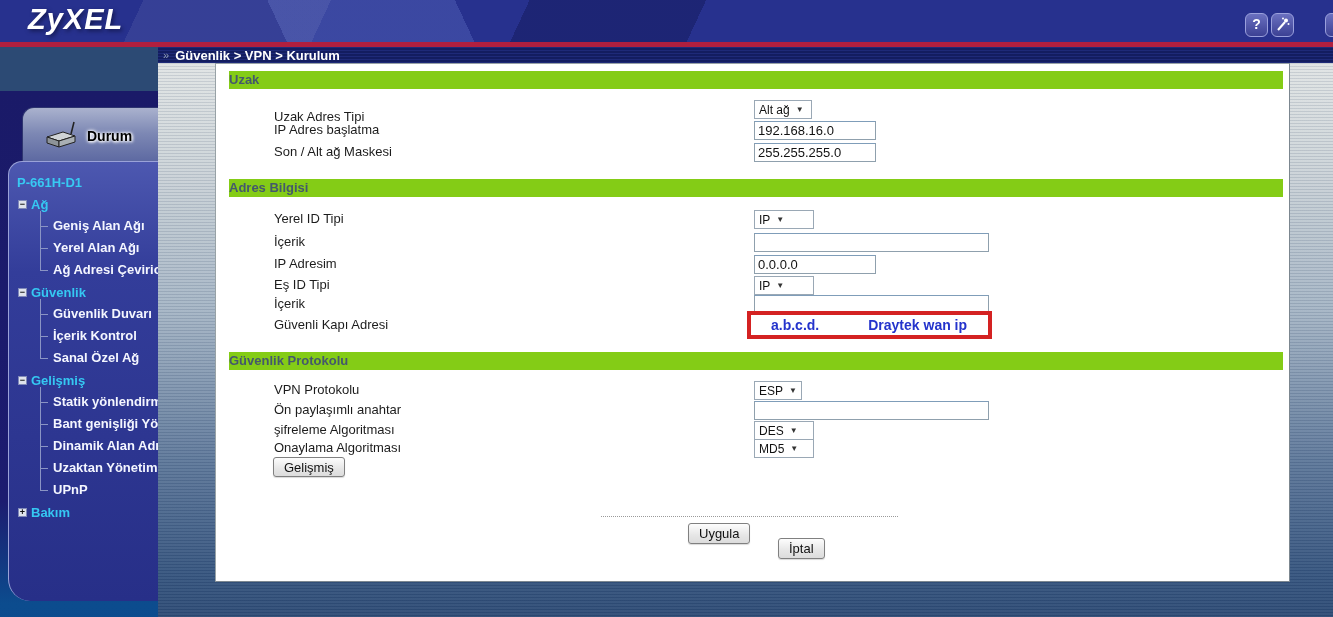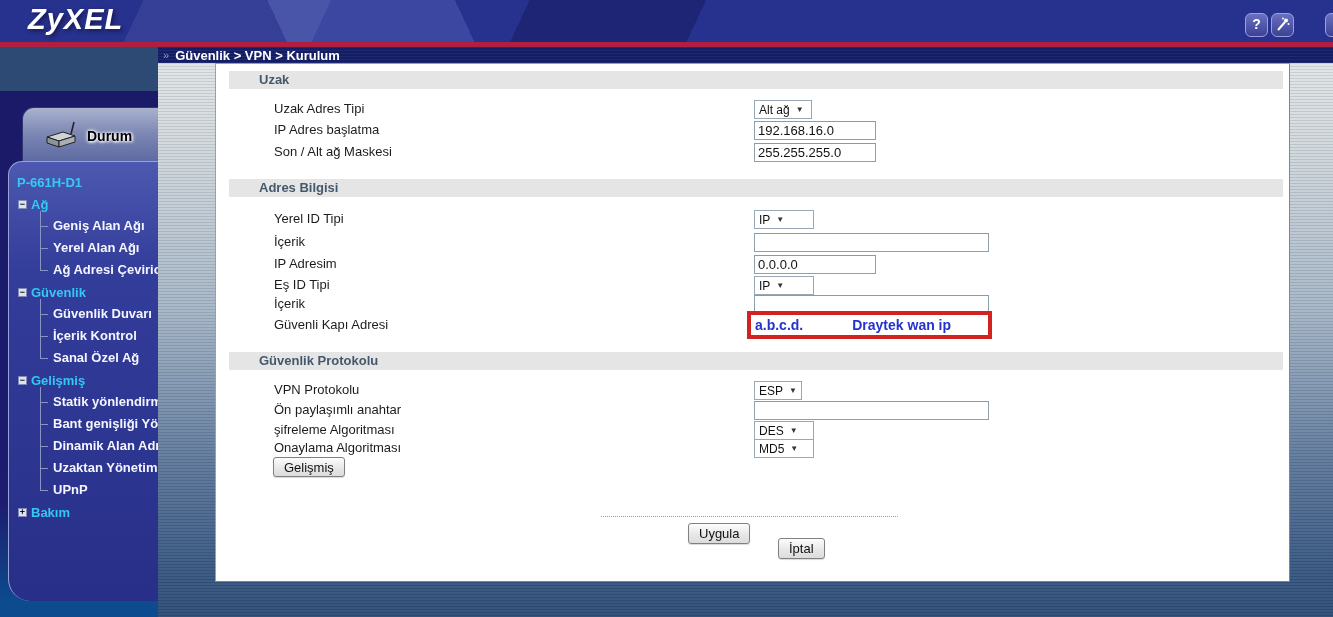--- a/index.html
+++ b/index.html
@@ -95,23 +95,23 @@
       repeating-linear-gradient(180deg, rgba(30,50,85,0.12) 0 1px, rgba(255,255,255,0.05) 1px 3px),
       linear-gradient(180deg,#e0e4e4 0%,#ced5d9 18%,#a4b4c4 45%,#5d7799 72%,#35547e 92%,#2c4a74 100%);
   }
 
   
   .panel{
     position:absolute;left:57px;top:16px;width:1075px;height:519px;box-sizing:border-box;
     background:#fff;border:1px solid #98a2a6;border-right-color:#7c8790;border-bottom-color:#7c8790;
   }
   .sect{
-    position:absolute;left:13px;width:1054px;height:18px;background:#e5e5e5;
+    position:absolute;left:13px;width:1054px;height:18px;background:#84cc16;
     color:#44586c;font-weight:bold;font-size:13px;line-height:18px;
-    padding-left:30px;box-sizing:border-box;
+    box-sizing:border-box;
   }
   .row-label{
     position:absolute;left:58px;height:18px;line-height:18px;
     color:#1c1c1c;font-size:13px;white-space:nowrap;
   }
   .ctrl{position:absolute;left:538px;}
   .sel{
     box-sizing:border-box;height:19px;background:#fff;border:1px solid #9aa8b5;
     display:flex;align-items:center;justify-content:flex-start;
     font-size:12px;color:#111;padding:0 4px;cursor:pointer;
@@ -119,21 +119,21 @@
   .sel .arrow{font-size:8px;color:#333;margin-left:6px;}
   .tinput{
     box-sizing:border-box;height:19px;border:1px solid #8fa0ad;border-top-color:#7f9db9;
     font-family:"Liberation Sans","DejaVu Sans",sans-serif;font-size:13px;color:#111;
     padding:0 3px;background:#fff;
   }
   .redbox{
     position:absolute;left:531px;top:247px;width:245px;height:28px;box-sizing:border-box;
     border:4px solid #d42222;background:#fff;display:flex;align-items:center;
   }
-  .redbox .gw-value{color:#2433cc;font-weight:bold;font-size:14px;margin-left:4px;}
+  .redbox .gw-value{color:#2433cc;font-weight:bold;font-size:14px;margin-left:20px;}
   .redbox .gw-note{color:#2433cc;font-weight:bold;font-size:14px;margin-left:49px;white-space:nowrap;}
   .pbtn{
     box-sizing:border-box;height:21px;border:1px solid #808080;border-radius:3px;
     background:linear-gradient(180deg,#fdfdfd,#e6e6e6 60%,#dcdcdc);
     font-family:"Liberation Sans","DejaVu Sans",sans-serif;
     font-size:13px;color:#111;cursor:pointer;padding:0 10px;
     box-shadow:0 1px 1px rgba(0,0,0,0.15);
   }
   .btn-advanced{position:absolute;left:57px;top:393px;height:20px;}
   .sep{position:absolute;left:385px;top:452px;width:297px;border-top:1px dotted #9a9a9a;}
@@ -214,21 +214,21 @@
   <div class="crumbbar">
     <span class="crumb-arrow">»</span>
     <span class="crumb">Güvenlik &gt; VPN &gt; Kurulum</span>
   </div>
   <div class="backdrop"></div>
 
   <div class="panel">
 
     <div class="sect" style="top:7px">Uzak</div>
 
-    <div class="row-label" style="top:36px">Uzak Adres Tipi</div>
+    <div class="row-label" style="top:44px">Uzak Adres Tipi</div>
     <div class="ctrl sel" style="top:36px;width:58px">
       <span>Alt ağ</span>
       <span class="arrow">▼</span>
     </div>
 
     <div class="row-label" style="top:57px">IP Adres başlatma</div>
     <input class="ctrl tinput" style="top: 57px; width: 122px;" value="192.168.16.0">
 
     <div class="row-label" style="top:79px">Son / Alt ağ Maskesi</div>
     <input class="ctrl tinput" style="top: 79px; width: 122px;" value="255.255.255.0">

